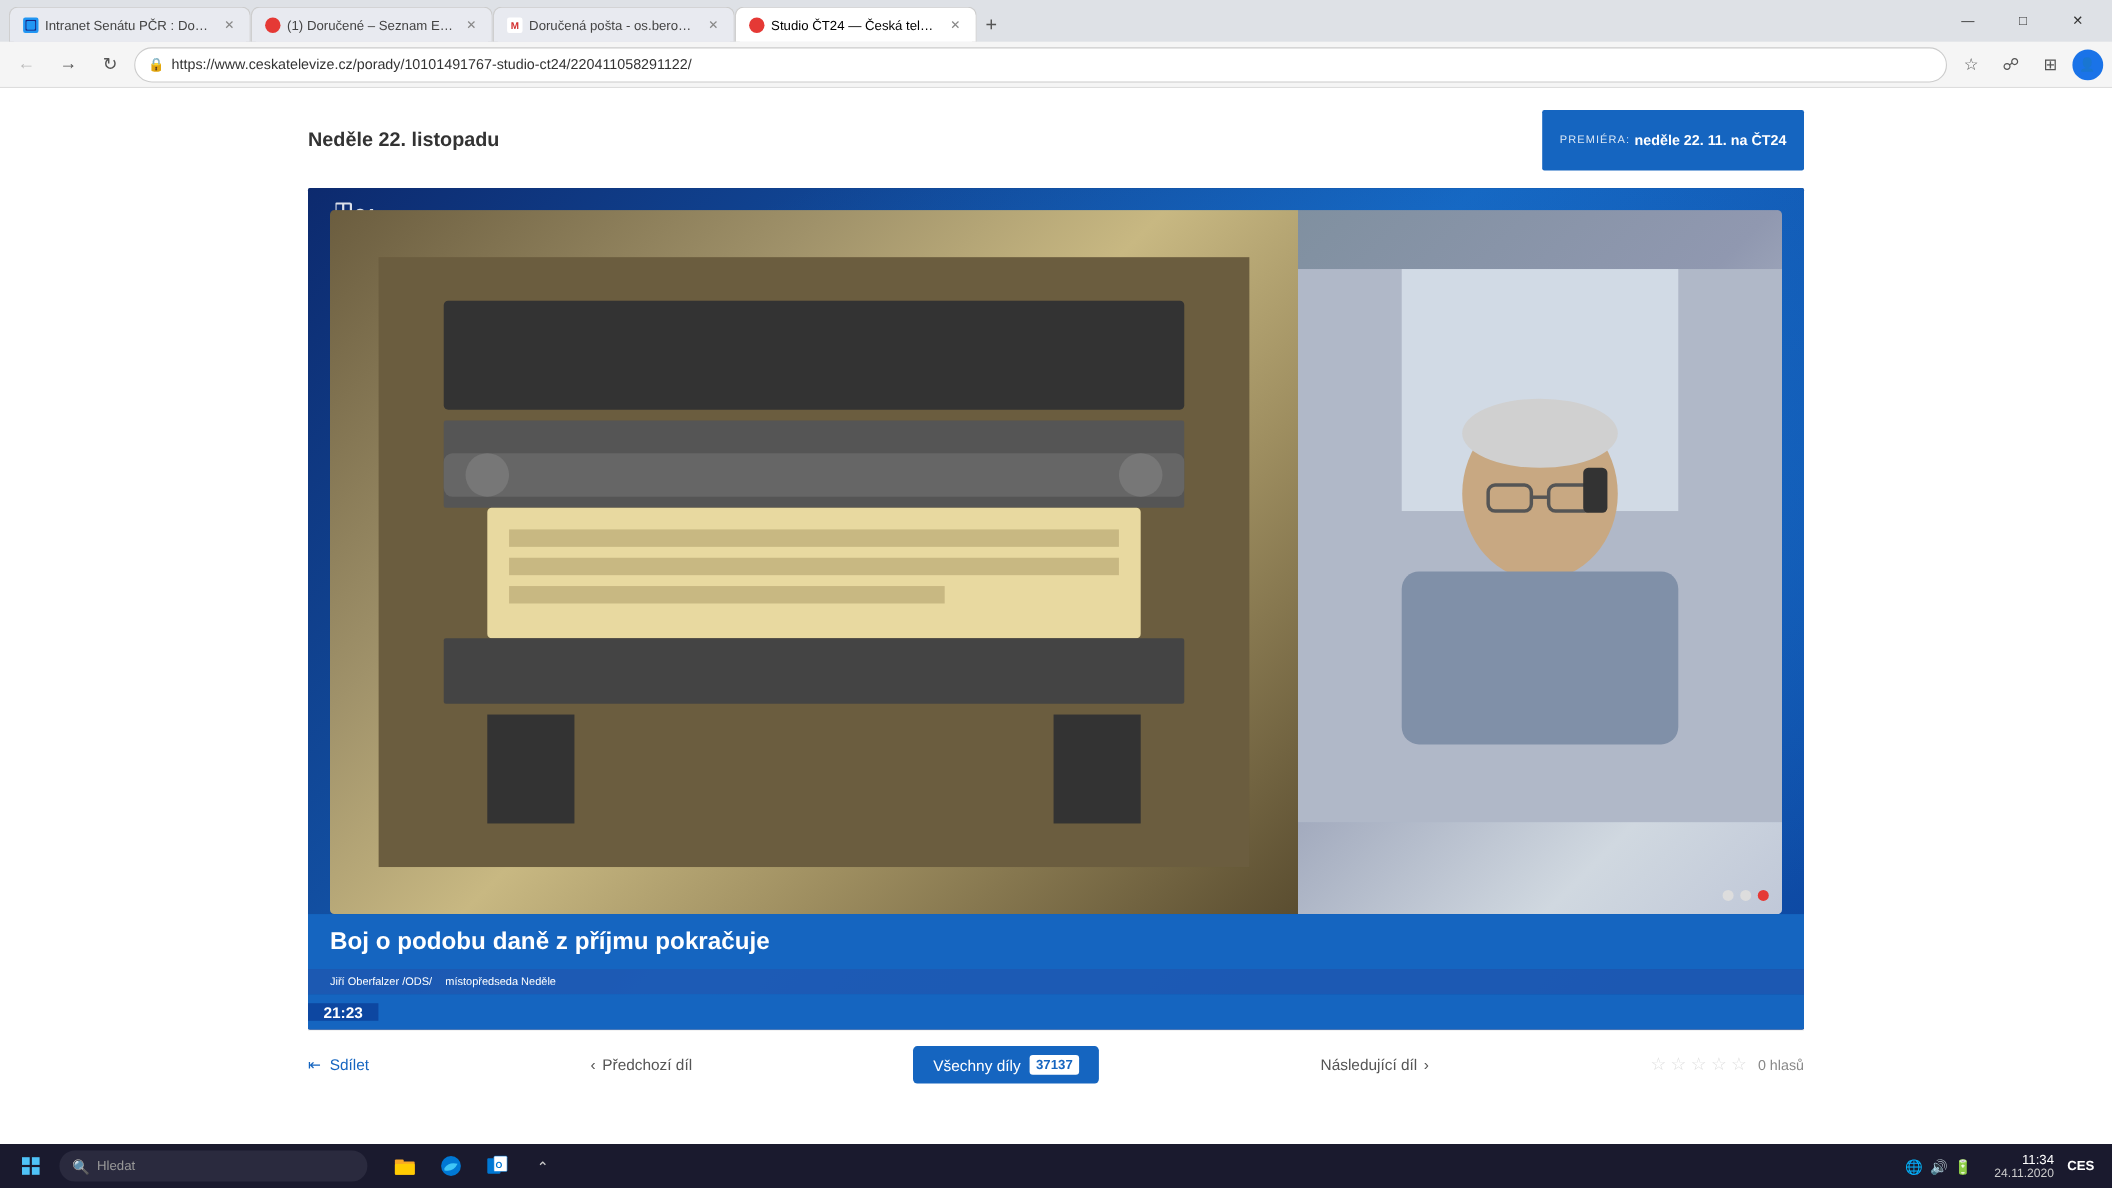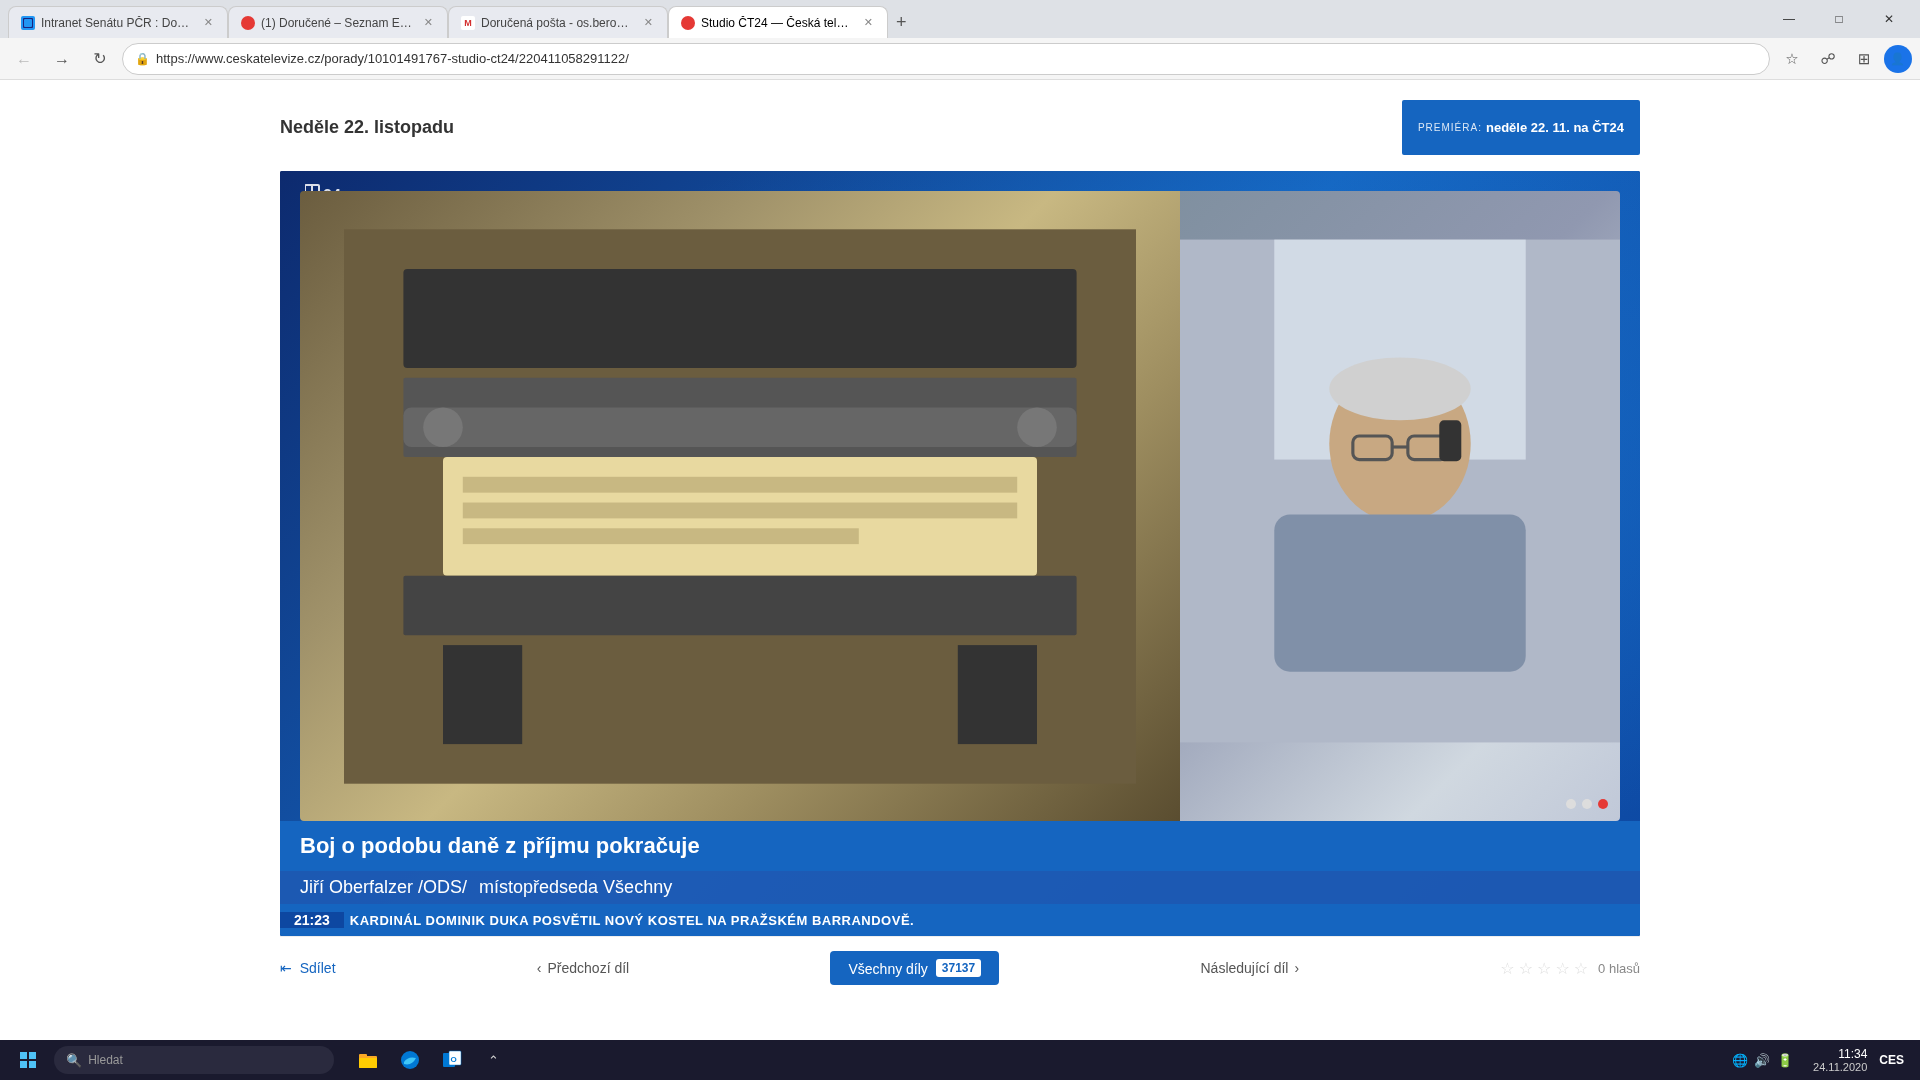--- a/index.html
+++ b/index.html
@@ -363,21 +363,21 @@
       font-weight: bold;
       color: #fff;
     }
     .overlay-subtitle {
       background: rgba(30,90,180,0.9);
       padding: 6px 20px;
       display: flex;
       align-items: center;
       gap: 12px;
     }
-    .overlay-name { font-size: 18px; color: #fff; }
+    .overlay-name { font-size: 10px; color: #fff; }
     .overlay-ticker {
       background: #1565c0;
       padding: 8px 0;
       display: flex;
       align-items: center;
     }
     .ticker-time {
       background: #0d47a1;
       color: #fff;
       font-size: 14px;
@@ -679,25 +679,24 @@
               </div>
             </div>
           </div>
 
           <div class="video-overlay-bottom">
             <div class="overlay-headline">
               <span class="overlay-headline-text">Boj o podobu daně z příjmu pokračuje</span>
             </div>
             <div class="overlay-subtitle">
               <span class="overlay-name">Jiří Oberfalzer  /ODS/</span>
-              <span class="overlay-name">místopředseda Všechny</span>
+              <span class="overlay-name">místopředseda Neděle</span>
             </div>
             <div class="overlay-ticker">
               <span class="ticker-time">21:23</span>
-              <span class="ticker-text">KARDINÁL DOMINIK DUKA POSVĚTIL NOVÝ KOSTEL NA PRAŽSKÉM BARRANDOVĚ.</span>
             </div>
           </div>
 
         </div>
       </div>
 
       <div class="nav-controls">
         <button class="share-btn">
           <span>⇤</span>
           <span>Sdílet</span>

